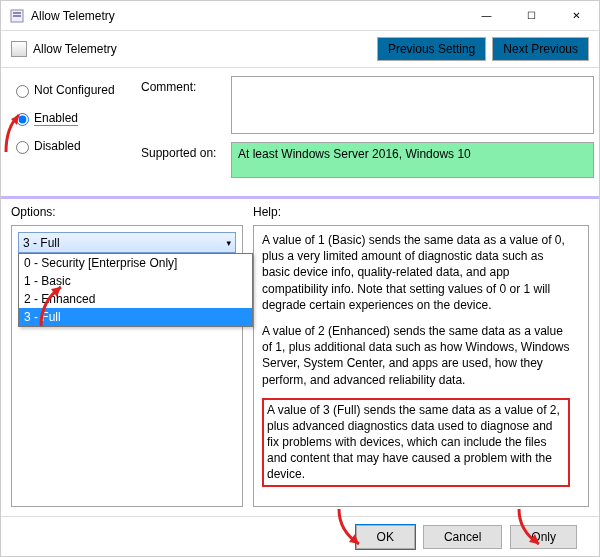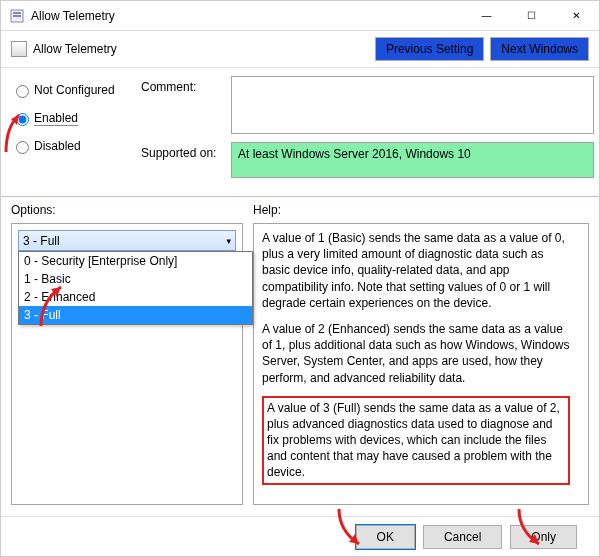--- a/index.html
+++ b/index.html
@@ -30,32 +30,32 @@
 
 .header-row {
   display:flex;
   align-items:center;
   padding: 6px 10px;
   border-bottom: 1px solid #ddd;
 }
 .header-row .hicon { width:16px;height:16px;margin-right:6px;display:inline-flex;align-items:center;justify-content:center;border:1px solid #999;background:linear-gradient(#fff,#ddd);}
 .header-row .htitle { flex:1; font-size:12px; }
 .nav-btn {
-  background: #1d4ed8;
+  background: #0369a1;
   border: 1px solid #adadad;
   padding: 4px 10px;
   font-size: 12px;
   margin-left: 6px;
   font-family: inherit;
 }
 
 .upper {
   display:flex;
   padding: 8px 5px 10px 10px;
-  border-bottom: 1px solid #c4b5fd;
+  border-bottom: 3px solid #c4b5fd;
 }
 .radio-col { width: 130px; padding-top:6px; position:relative; }
 .radio-row { display:flex; align-items:center; margin-bottom:12px; font-size:12px; }
 .radio-row input { margin-right:5px; }
 .radio-row.selected { color:#000; }
 .radio-row label { cursor:default; }
 .radio-row .underline { border-bottom: 1px solid #888; }
 .fields-col { flex:1; }
 .field-row { display:flex; align-items:flex-start; margin-bottom:8px; }
 .field-label { width:90px; padding-top:4px; text-align:left; font-size:12px; }
@@ -180,21 +180,21 @@
     <div class="win-btn">—</div>
     <div class="win-btn">☐</div>
     <div class="win-btn">✕</div>
   </div>
 </div>
 
 <div class="header-row">
   <span class="hicon"></span>
   <span class="htitle">Allow Telemetry</span>
   <button class="nav-btn">Previous Setting</button>
-  <button class="nav-btn">Next Windows</button>
+  <button class="nav-btn">Next Previous</button>
 </div>
 
 <div class="upper">
   <div class="radio-col">
     <div class="radio-row">
       <input type="radio" name="cfg" style="">
       <label><span>Not Configured</span></label>
     </div>
     <div class="radio-row selected">
       <input type="radio" name="cfg" checked="" style="">

